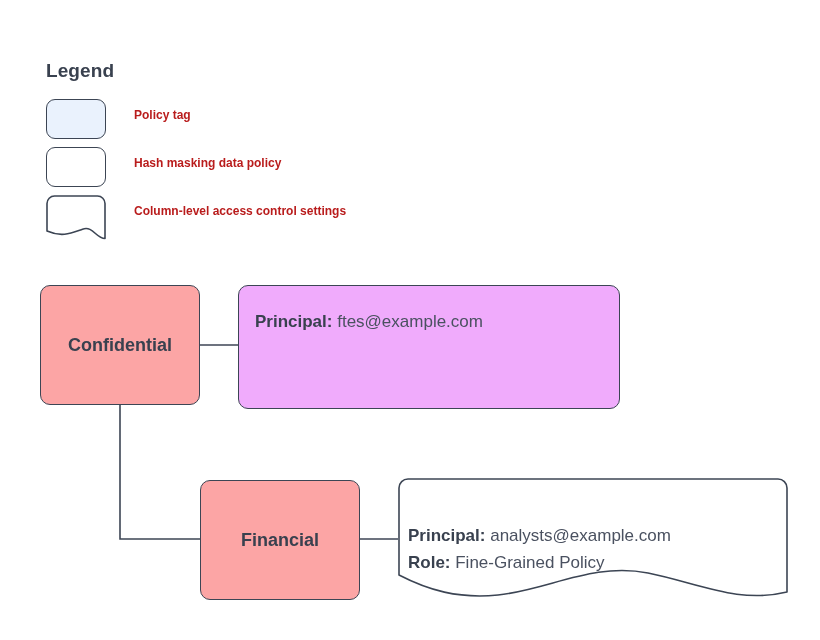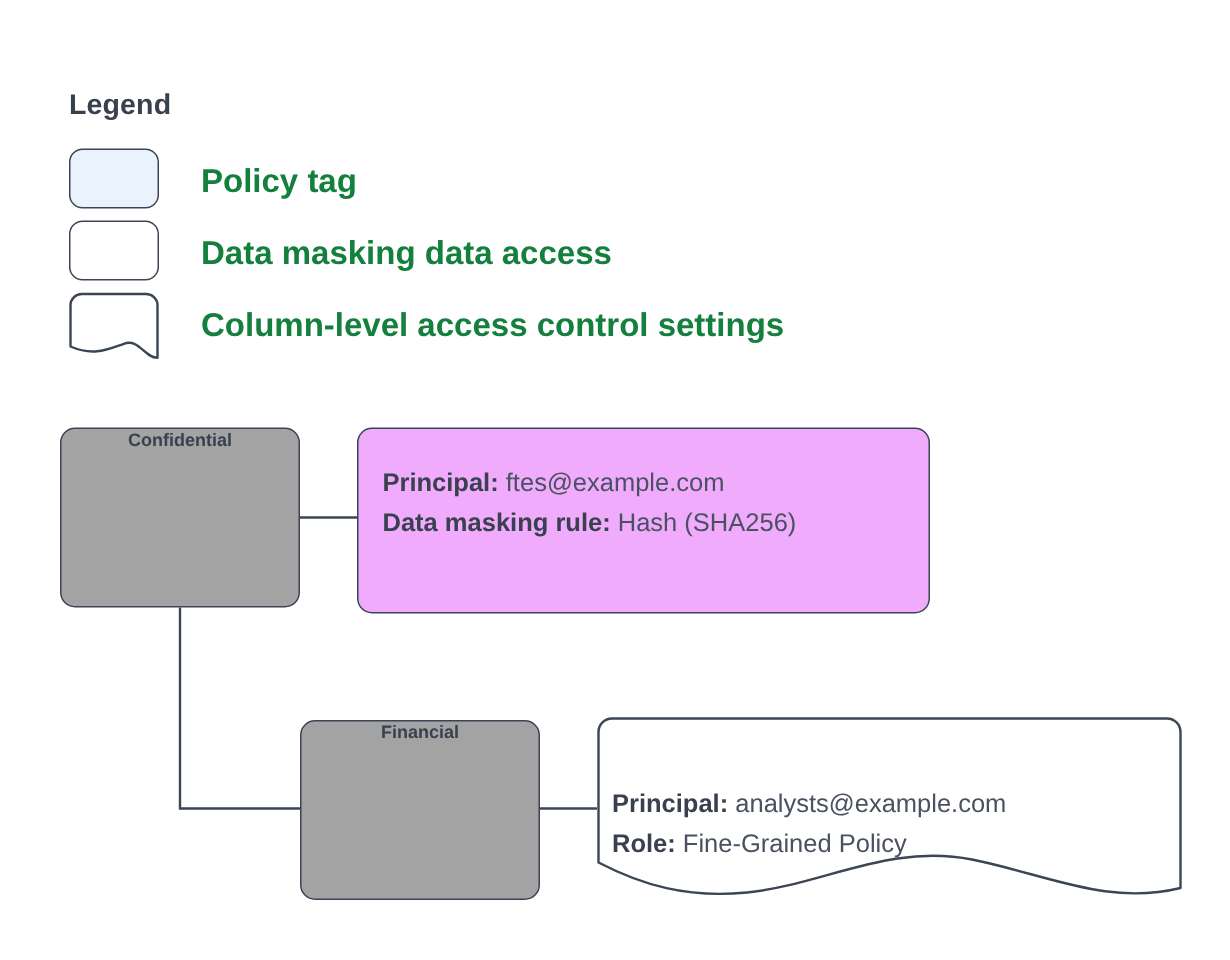--- a/index.html
+++ b/index.html
@@ -58,41 +58,41 @@
   .legend-row .swatch svg {
     display: block;
     width: 60px;
     height: 46px;
     overflow: visible;
   }
   .legend-label {
     position: absolute;
     left: 88px;
     top: 9px;
-    font-size: 22px;
-    font-weight: bold;
-    color: #15803d;
+    font-size: 12px;
+    font-weight: bold;
+    color: #b91c1c;
     white-space: nowrap;
   }
 
   #legend-row-0 { top: 99px; }
   #legend-row-1 { top: 147px; }
   #legend-row-2 { top: 195px; }
 
   
   .node {
     position: absolute;
     box-sizing: border-box;
-    background: #a3a3a3;
+    background: #fca5a5;
     border: 1.6px solid #3c4554;
     border-radius: 10px;
     display: flex;
-    align-items: flex-start;
+    align-items: center;
     justify-content: center;
-    font-size: 12px;
+    font-size: 18px;
     font-weight: bold;
     color: #39414f;
   }
   #node-confidential {
     left: 40px;
     top: 285px;
     width: 160px;
     height: 120px;
   }
   #node-financial {
@@ -168,21 +168,21 @@
 
   <div class="legend-title">Legend</div>
 
   <div class="legend-row" id="legend-row-0">
     <span class="swatch swatch-rect filled"></span>
     <span class="legend-label">Policy tag</span>
   </div>
 
   <div class="legend-row" id="legend-row-1">
     <span class="swatch swatch-rect"></span>
-    <span class="legend-label">Data masking data access</span>
+    <span class="legend-label">Hash masking data policy</span>
   </div>
 
   <div class="legend-row" id="legend-row-2">
     <span class="swatch">
       <svg viewBox="0 0 60 46" xmlns="http://www.w3.org/2000/svg">
         <path d="M 8.5 1 H 51.5 A 7.5 7.5 0 0 1 59 8.5 V 43.5
                  C 50 43.5 47 30.5 36.5 34.2
                  C 25 38.2 16 42.5 1 36.0
                  V 8.5 A 7.5 7.5 0 0 1 8.5 1 Z" fill="#ffffff" stroke="#3c4554" stroke-width="1.6" stroke-linejoin="round"></path>
       </svg>
@@ -204,23 +204,20 @@
   </div>
 
   <div class="node" id="node-financial">
     <span>Financial</span>
   </div>
 
   <div class="card-plain" id="card-confidential">
     <div class="card-text">
       <div>
         <b>Principal:</b><span> ftes@example.com</span>
-      </div>
-      <div>
-        <b>Data masking rule:</b><span> Hash (SHA256)</span>
       </div>
     </div>
   </div>
 
   <div id="card-financial">
     <svg viewBox="0 0 390 124" xmlns="http://www.w3.org/2000/svg">
       <path d="M 10 1 H 380 A 9 9 0 0 1 389 10 V 114
                C 340 126 300 105 250 95
                C 195 84 150 112 100 117
                C 60 121 30 112 1 97

